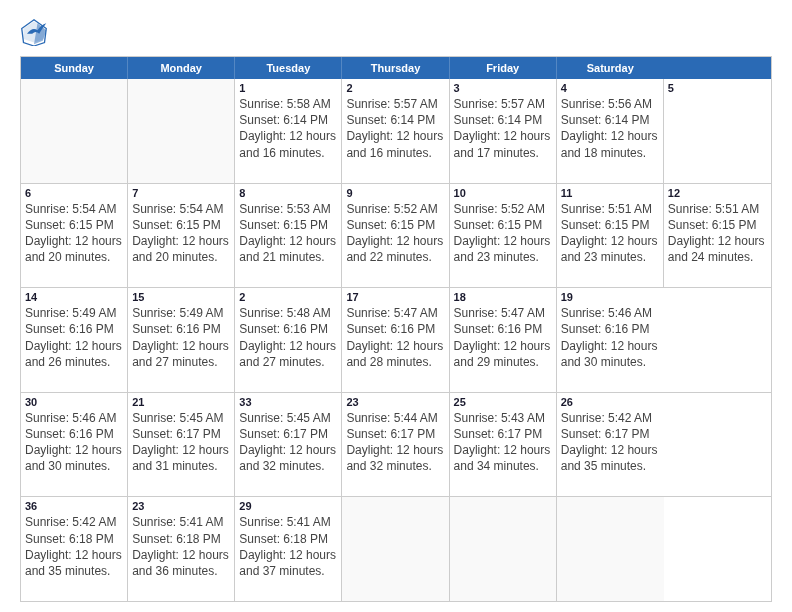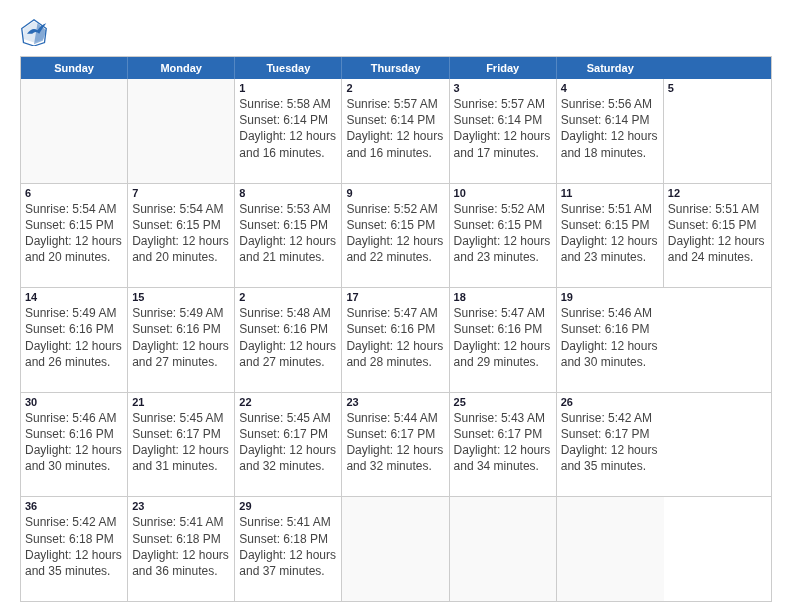--- a/index.html
+++ b/index.html
@@ -268,21 +268,21 @@
 Sunset: 6:16 PM
 Daylight: 12 hours and 30 minutes.</div>
           </div>
           <div class="cal-cell">
             <span class="cell-day">21</span>
             <div class="cell-info">Sunrise: 5:45 AM
 Sunset: 6:17 PM
 Daylight: 12 hours and 31 minutes.</div>
           </div>
           <div class="cal-cell">
-            <span class="cell-day">22</span>
+            <span class="cell-day">33</span>
             <div class="cell-info">Sunrise: 5:45 AM
 Sunset: 6:17 PM
 Daylight: 12 hours and 32 minutes.</div>
           </div>
           <div class="cal-cell">
             <span class="cell-day">23</span>
             <div class="cell-info">Sunrise: 5:44 AM
 Sunset: 6:17 PM
 Daylight: 12 hours and 32 minutes.</div>
           </div>

